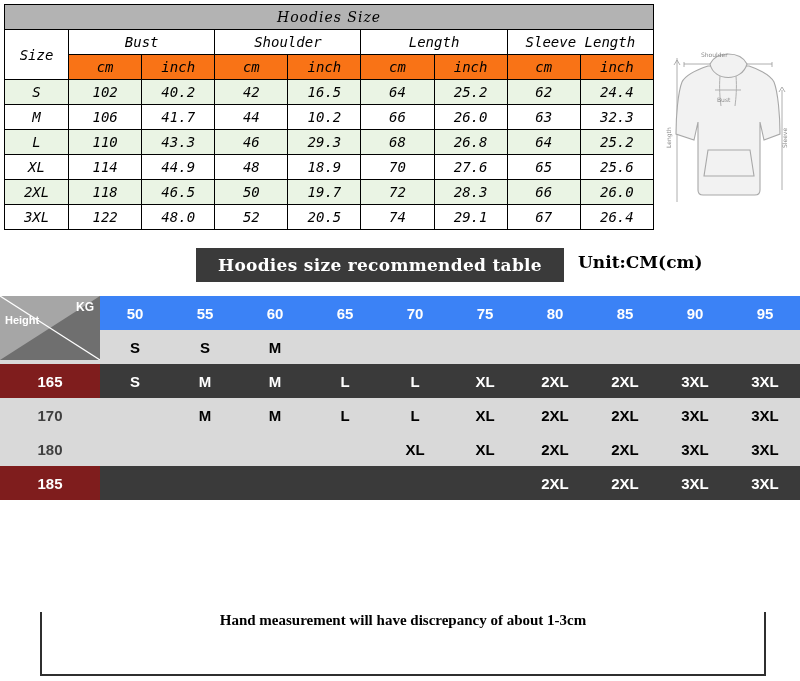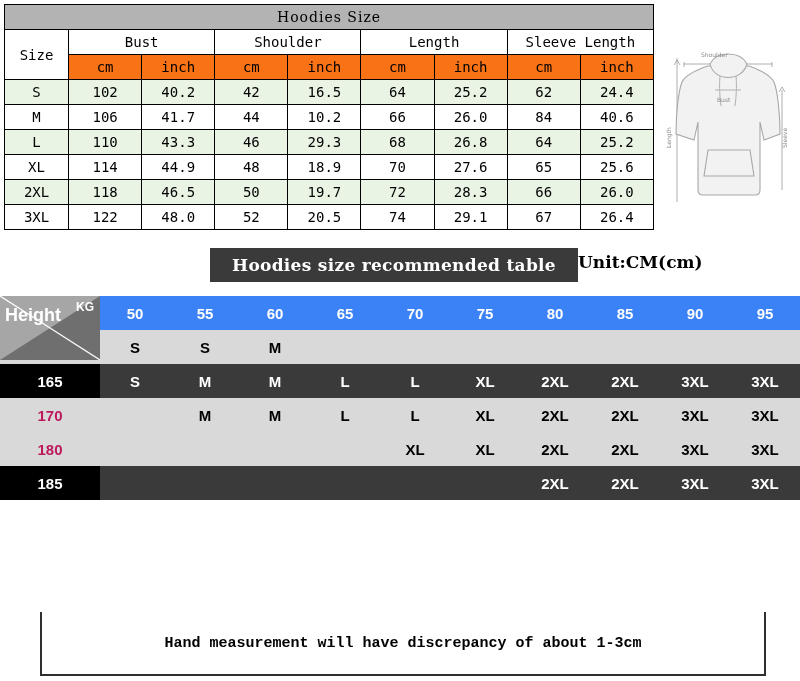--- a/index.html
+++ b/index.html
@@ -30,20 +30,21 @@
     position: absolute;
     left: 4px;
     top: 4px;
     width: 650px;
   }
   table.size-table {
     border-collapse: collapse;
     width: 650px;
     table-layout: fixed;
     font-family: "DejaVu Sans Mono", "Liberation Mono", monospace;
+    font-style: italic;
   }
   table.size-table td, table.size-table th {
     border: 1px solid #000;
     text-align: center;
     font-weight: normal;
     padding: 0;
   }
   .tbl-title {
     background: #b3b3b3;
     font-family: "DejaVu Serif", "Liberation Serif", serif;
@@ -101,21 +102,20 @@
     height: 34px;
     background: #3a3a3a;
     color: #fff;
     font-family: "DejaVu Serif", "Liberation Serif", serif;
     font-weight: bold;
     font-size: 17px;
     display: flex;
     align-items: center;
     justify-content: center;
     letter-spacing: 0.3px;
-    margin-left: 14px;
   }
   #rec-unit {
     position: absolute;
     left: 578px;
     top: 4px;
     font-family: "DejaVu Serif", "Liberation Serif", serif;
     font-weight: bold;
     font-size: 17px;
     color: #000;
   }
@@ -158,49 +158,48 @@
     right: 6px;
     top: 4px;
     font-size: 12px;
     color: #fff;
     font-weight: bold;
   }
   .rec-corner .ht-lbl {
     position: absolute;
     left: 5px;
     bottom: 4px;
-    font-size: 18px;
+    font-size: 11px;
     color: #fff;
     font-weight: bold;
   }
   .rec-head td {
     background: #3b82f6;
     color: #fff;
     height: 64px;
     font-size: 16px;
   }
   .rec-row-dark td { background: #3a3a3a; color: #fff; }
   .rec-row-light td { background: #d9d9d9; color: #000; }
-  .rec-row-dark td.hcell { background: #000000; color: #fff; }
-  .rec-row-light td.hcell { background: #d9d9d9; color: #be185d; }
+  .rec-row-dark td.hcell { background: #7f1d1d; color: #fff; }
+  .rec-row-light td.hcell { background: #d9d9d9; color: #404040; }
 
   
   #footer-note {
     position: absolute;
     left: 40px;
     top: 612px;
     width: 722px;
     height: 62px;
     border: 2px solid #2f2f2f;
     border-top: none;
     display: flex;
-    align-items: center;
     justify-content: center;
     gap: 26px;
-    font-family: Liberation Mono, monospace;
+    font-family: Liberation Serif, serif;
     font-weight: bold;
     font-size: 15px;
     color: #000;
   }
 </style>
 </head>
 <body>
 
 <div id="top-section">
 
@@ -251,22 +250,22 @@
           <td>24.4</td>
         </tr>
         <tr class="plain">
           <td>M</td>
           <td>106</td>
           <td>41.7</td>
           <td>44</td>
           <td>10.2</td>
           <td>66</td>
           <td>26.0</td>
-          <td>84</td>
-          <td>40.6</td>
+          <td>63</td>
+          <td>32.3</td>
         </tr>
         <tr class="shade">
           <td>L</td>
           <td>110</td>
           <td>43.3</td>
           <td>46</td>
           <td>29.3</td>
           <td>68</td>
           <td>26.8</td>
           <td>64</td>

